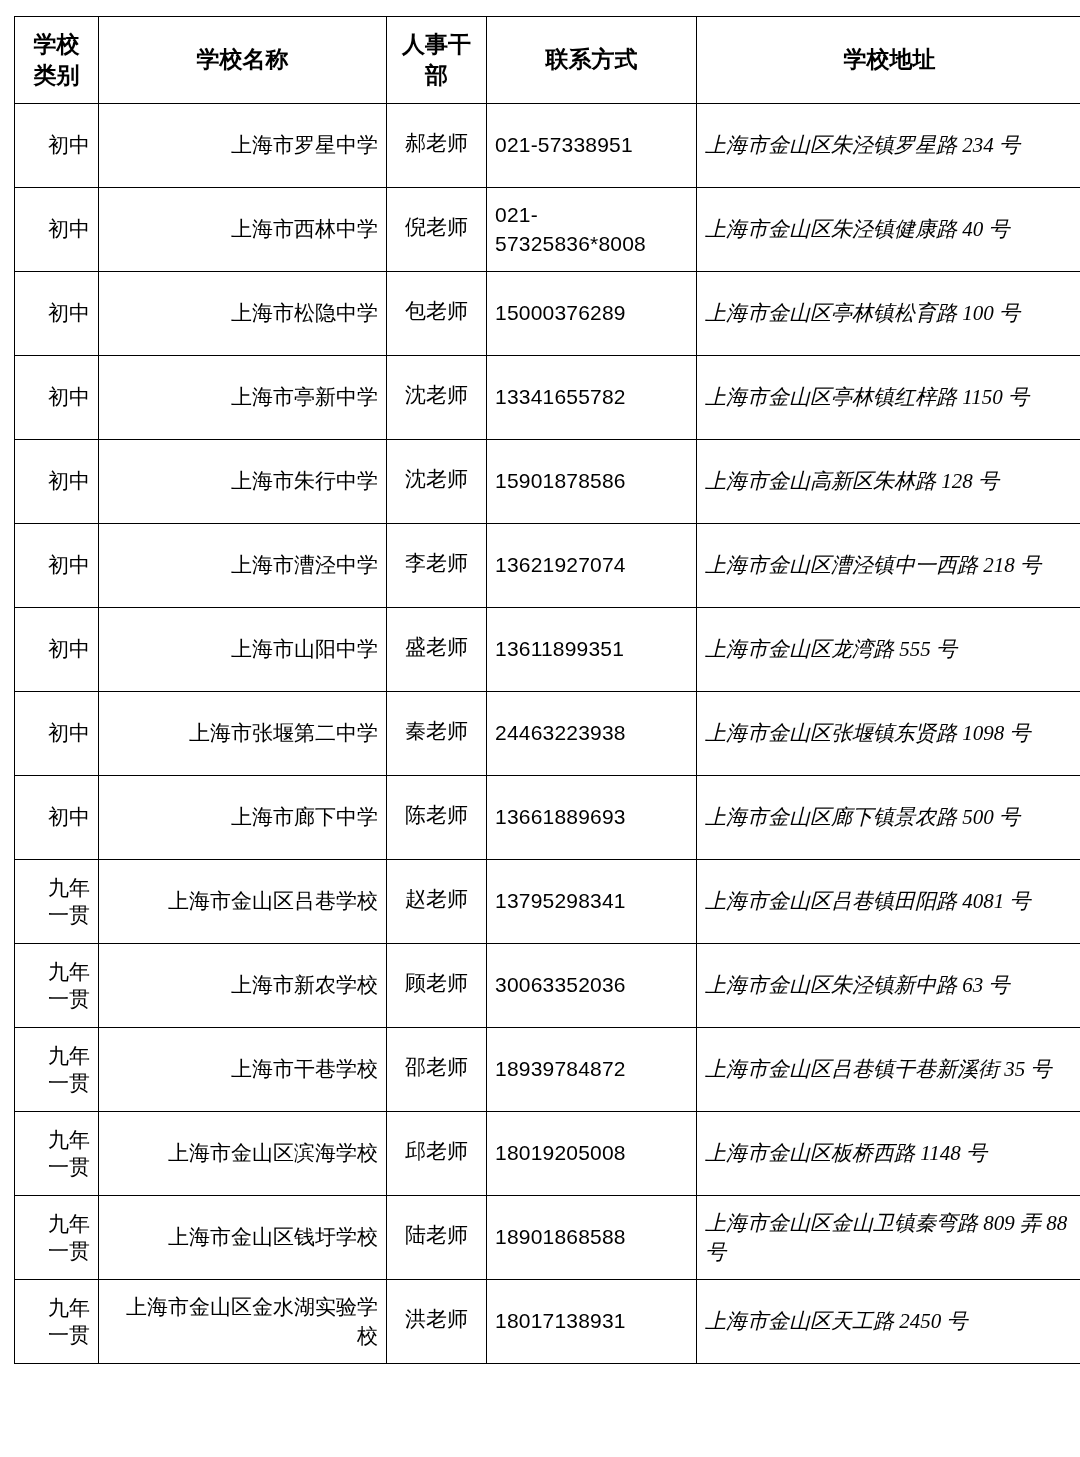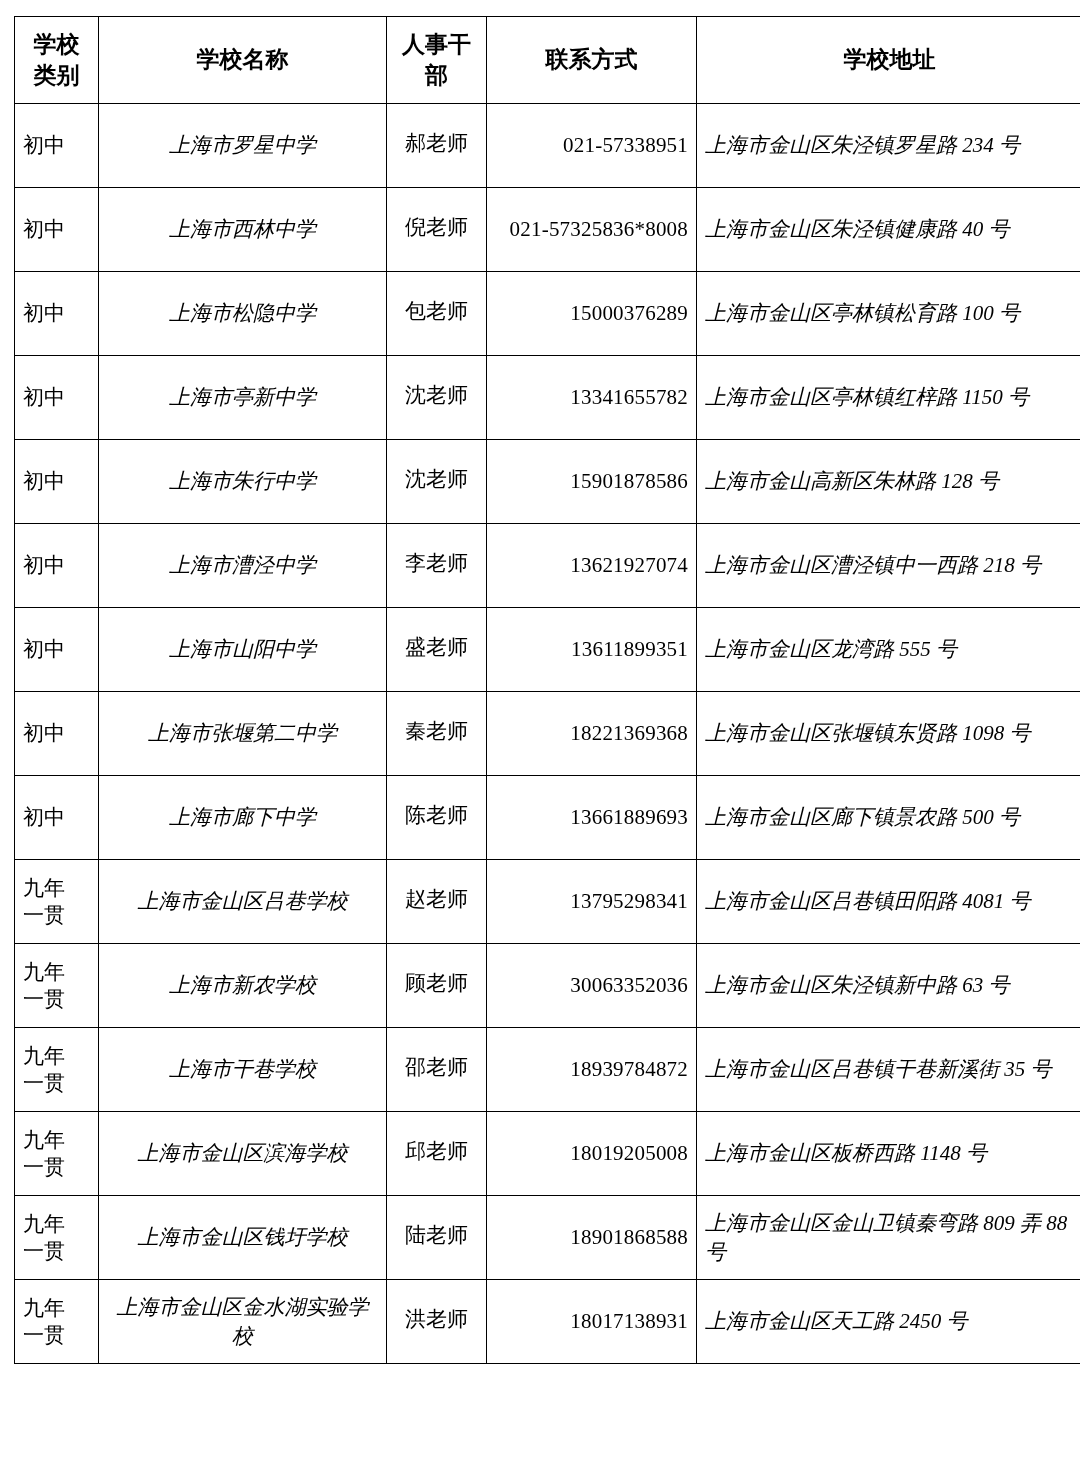--- a/index.html
+++ b/index.html
@@ -40,39 +40,38 @@
     font-size: 21px;
     line-height: 1.35;
   }
   table.contact-table thead th {
     font-weight: bold;
     text-align: center;
     height: 74px;
     font-size: 23px;
   }
   td.cat {
-    text-align: left;
+    text-align: right;
     font-size: 21px;
   }
   td.cat .two-line {
     display: block;
     line-height: 1.25;
   }
   td.name {
-    text-align: center;
+    text-align: right;
     padding-left: 14px;
-    font-style: italic;
   }
   td.staff {
     text-align: center;
     font-family: Liberation Mono, monospace;
   }
   td.phone {
-    text-align: right;
-    font-family: Liberation Serif, serif;
+    text-align: left;
+    font-family: Liberation Sans, sans-serif;
     letter-spacing: 0.2px;
   }
   td.addr {
     text-align: left;
     padding-left: 14px;
     font-style: italic;
   }
   tbody tr {
     height: 84px;
   }
@@ -175,21 +174,21 @@
         <td class="phone">13611899351</td>
         <td class="addr">上海市金山区龙湾路 555 号</td>
       </tr>
       <tr>
         <td class="cat">
             <span class="two-line">初中</span>
             <span class="two-line"></span>
           </td>
         <td class="name">上海市张堰第二中学</td>
         <td class="staff">秦老师</td>
-        <td class="phone">18221369368</td>
+        <td class="phone">24463223938</td>
         <td class="addr">上海市金山区张堰镇东贤路 1098 号</td>
       </tr>
       <tr>
         <td class="cat">
             <span class="two-line">初中</span>
             <span class="two-line"></span>
           </td>
         <td class="name">上海市廊下中学</td>
         <td class="staff">陈老师</td>
         <td class="phone">13661889693</td>

